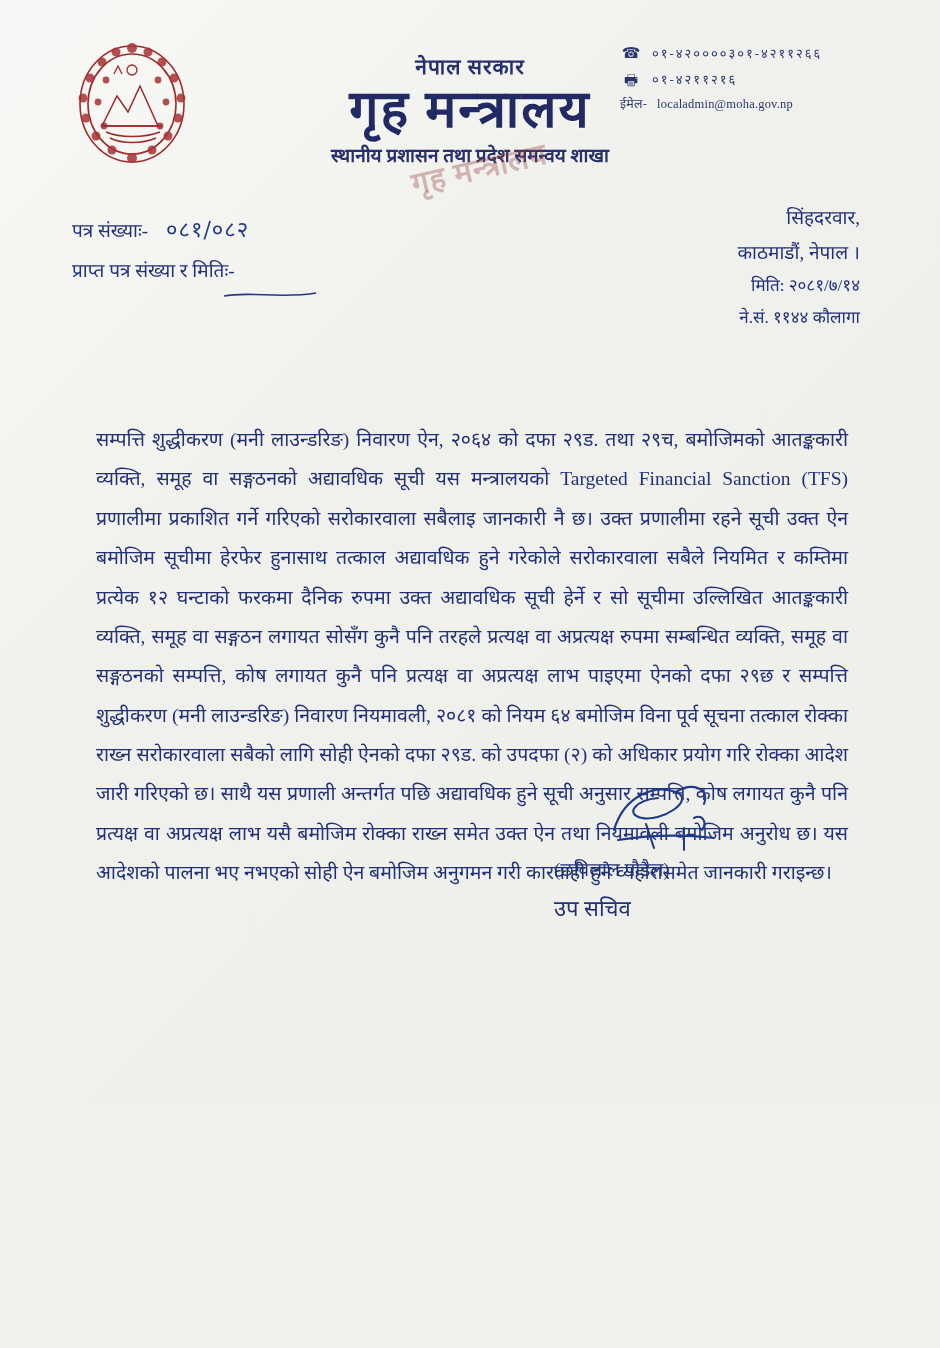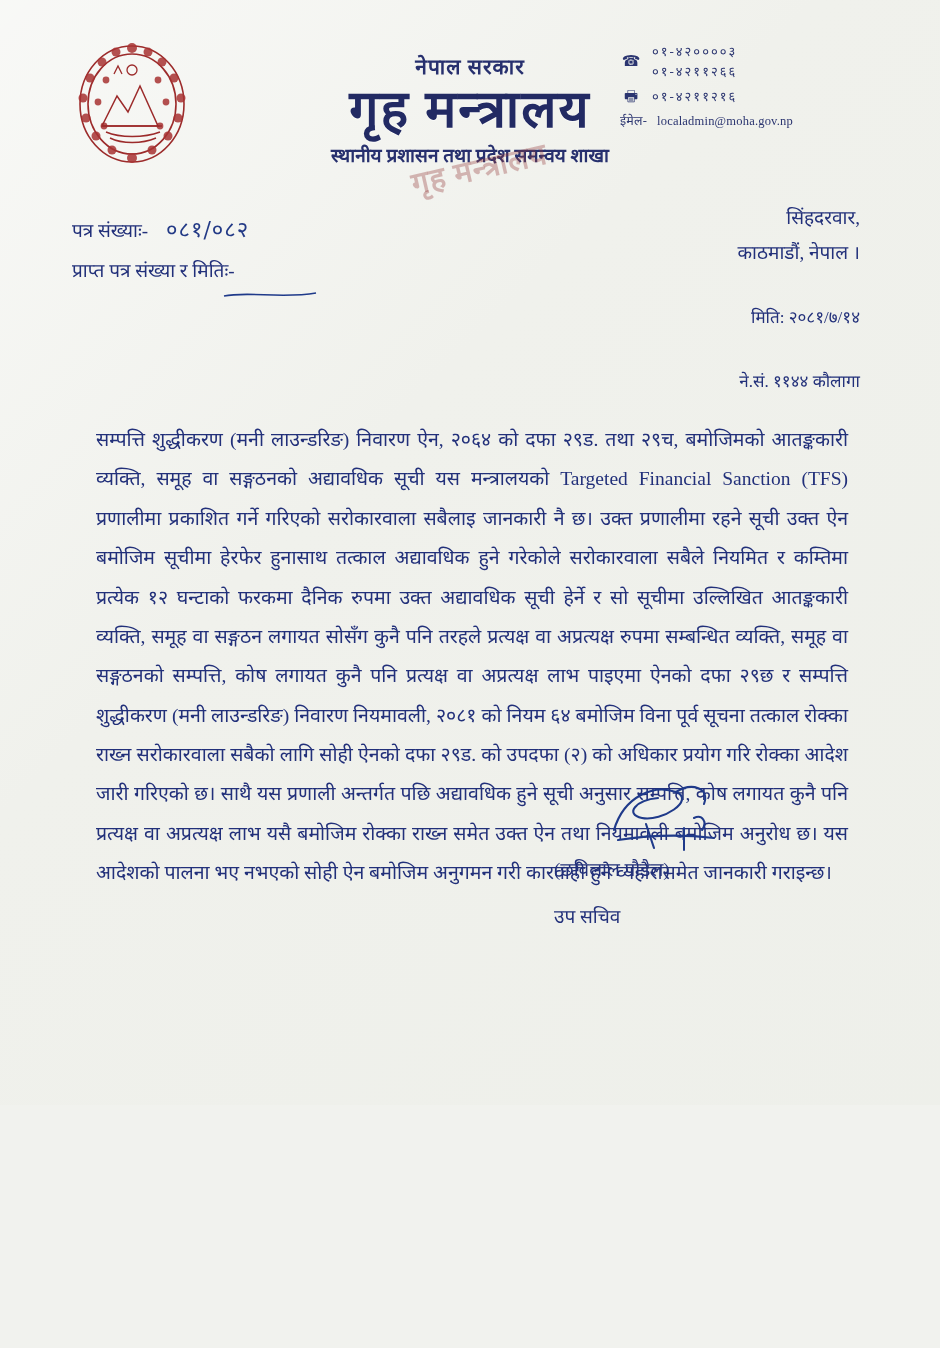--- a/index.html
+++ b/index.html
@@ -99,21 +99,21 @@
     gap: 10px;
     line-height: 1.5;
   }
   .contact-icon {
     width: 22px;
     text-align: center;
     font-size: 15px;
   }
   .contact-nums {
     display: flex;
-    flex-direction: column;
+    flex-direction: row;
   }
   .contact-num { letter-spacing: 2px; font-size: 13px; }
   .email-row {
     margin-top: 4px;
     font-size: 12.5px;
     letter-spacing: 0.2px;
     align-items: center;
   }
 
   
@@ -150,21 +150,21 @@
   
   .addr-block {
     position: absolute;
     right: 80px;
     top: 200px;
     text-align: right;
     font-size: 19px;
     line-height: 1.85;
     color: #22307a;
   }
-  .addr-block .small { font-size: 17px; margin-top: 32px; }
+  .addr-block .small { font-size: 17px; }
 
   
   .doc-title {
     position: absolute;
     top: 358px;
     left: 0;
     width: 940px;
     text-align: center;
     font-size: 28px;
     font-weight: 700;
@@ -200,22 +200,22 @@
   }
   .sig-scribble {
     height: 76px;
     position: relative;
   }
   .sig-name {
     font-size: 19px;
     margin-top: 2px;
   }
   .sig-post {
-    font-size: 19px;
-    margin-top: 21px;
+    font-size: 22px;
+    margin-top: 10px;
   }
 </style>
 </head>
 <body>
 
 <div class="page">
 
   <div class="header">
 
     <div class="emblem">

